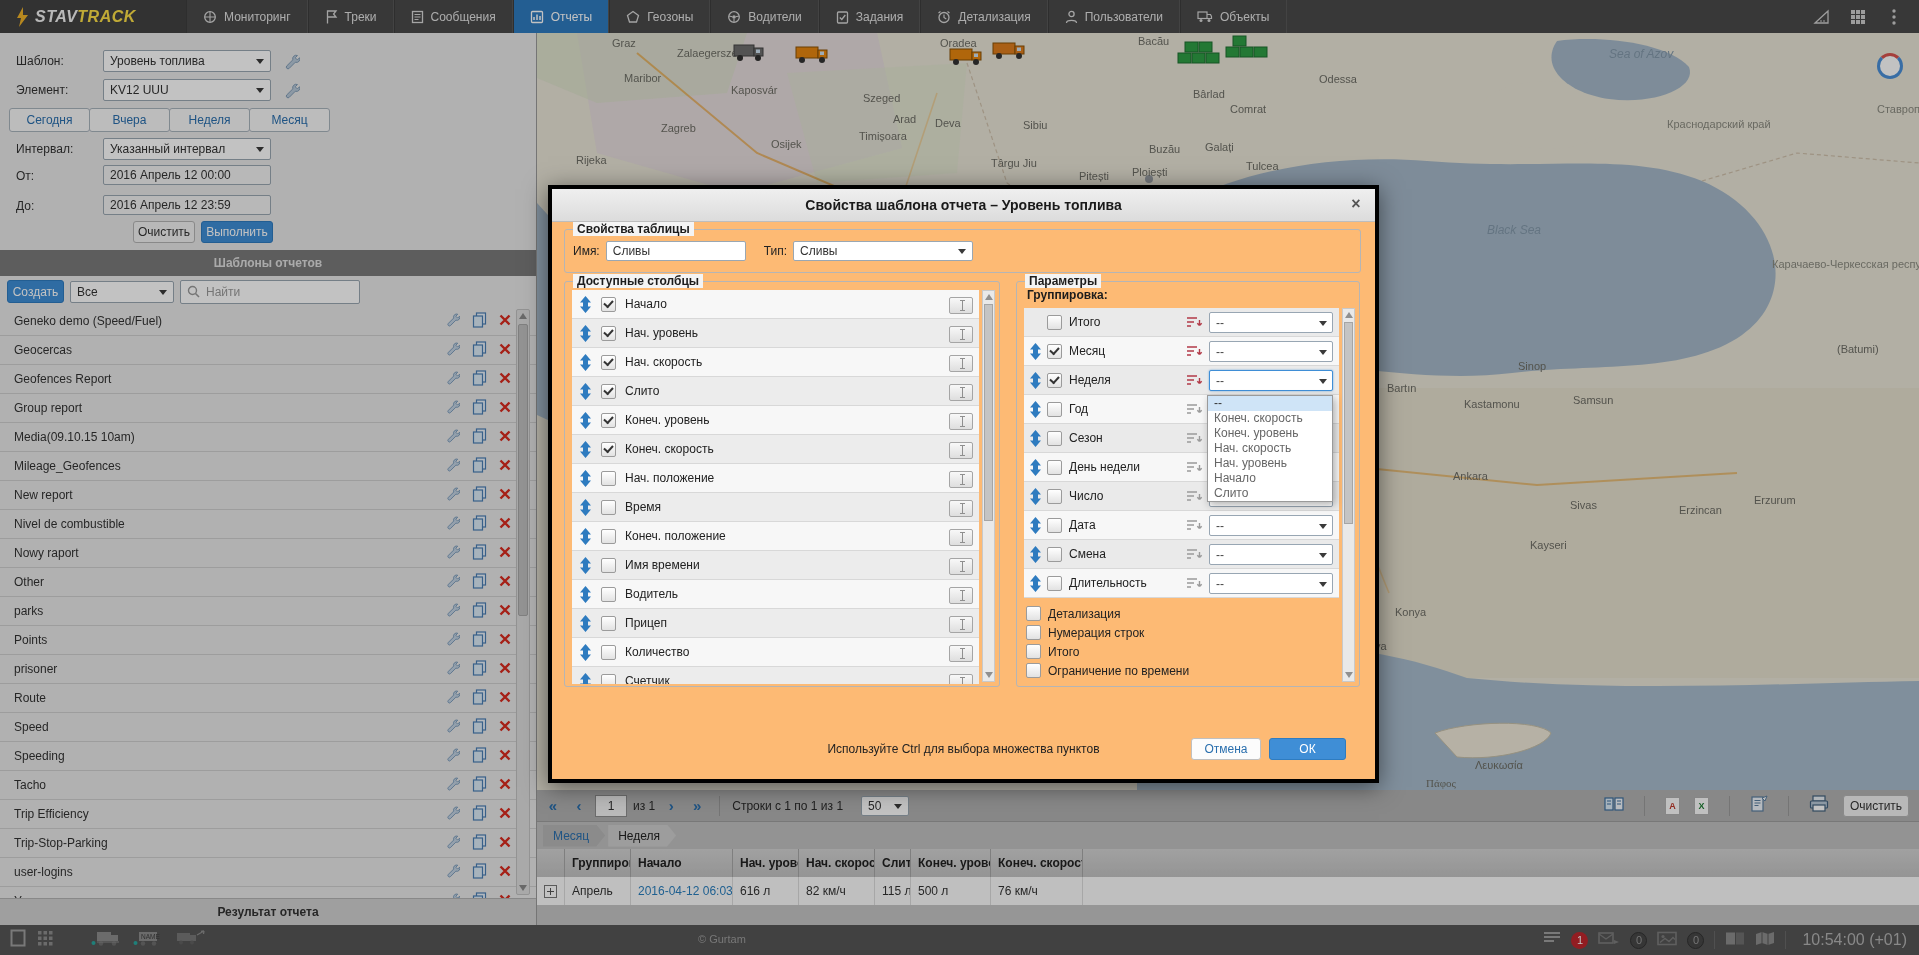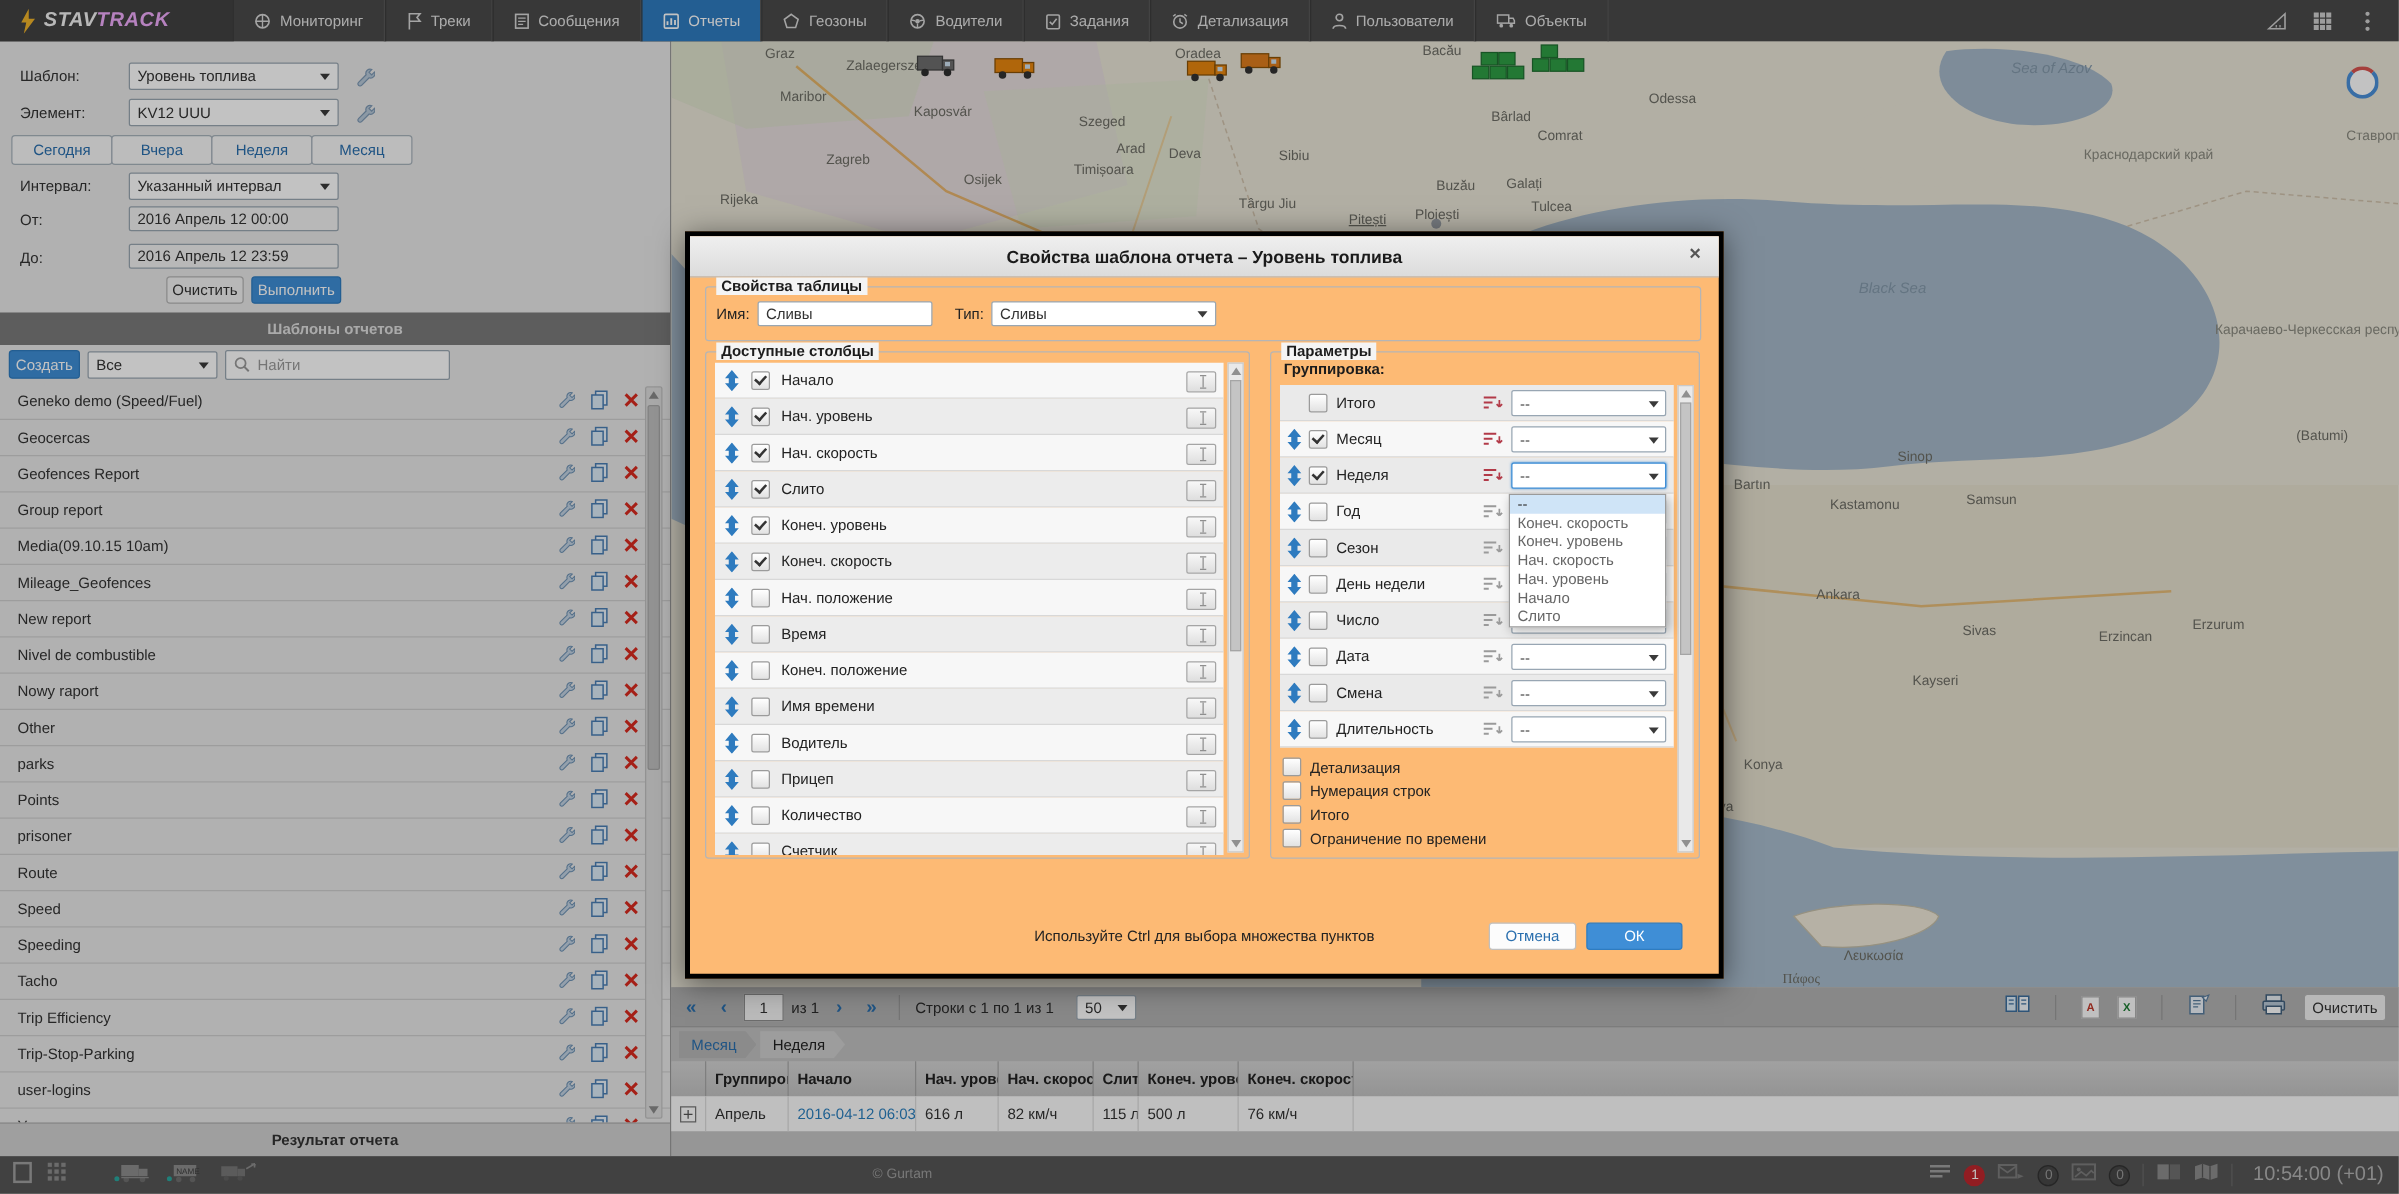--- a/index.html
+++ b/index.html
@@ -2,21 +2,21 @@
 <html><head>
 <meta charset="utf-8">
 <style>
   html,body{margin:0;padding:0}
   body{width:1919px;height:955px;position:relative;overflow:hidden;background:#888;
        font-family:"Liberation Sans",sans-serif;-webkit-font-smoothing:antialiased}
   
   .topbar{position:absolute;left:0;top:0;width:1919px;height:33px;background:#4a4a4a;display:flex;z-index:2}
   .logo{width:170px;display:flex;align-items:center;gap:6px;padding-left:16px;background:#424242}
   .lg1{color:#f2f2f2;font-weight:bold;font-style:italic;font-size:16px;letter-spacing:.5px}
-  .lg2{color:#f0abfc;font-weight:bold;font-style:italic;font-size:16px;letter-spacing:.5px}
+  .lg2{color:#fde047;font-weight:bold;font-style:italic;font-size:16px;letter-spacing:.5px}
   .nav{display:flex}
   .nav-item{display:flex;align-items:center;gap:7px;padding:0 16px;font-size:12px;color:#e2e2e2;
             border-left:1px solid #3d3d3d;border-right:1px solid #585858;cursor:pointer;white-space:nowrap}
   .nav-item.active{background:#2f7cc0;color:#fff}
   .nicon{display:flex;align-items:center}
   .topbar-right{margin-left:auto;display:flex;align-items:center;gap:10px;padding-right:12px}
   .tbi{display:flex;align-items:center;justify-content:center;width:26px;height:24px}
   
   .sidebar{position:absolute;left:0;top:33px;width:537px;height:892px;background:#e9e9e9;border-right:1px solid #9a9a9a;z-index:1;box-sizing:border-box}
   .slabel{position:absolute;left:16px;font-size:12px;color:#333}
@@ -715,25 +715,25 @@
       <span class="mlabel" style="left: 124px; top: 89px;">Zagreb</span>
       <span class="mlabel" style="left: 39px; top: 121px;">Rijeka</span>
       <span class="mlabel" style="left: 234px; top: 105px;">Osijek</span>
       <span class="mlabel" style="left: 403px; top: 4px;">Oradea</span>
       <span class="mlabel" style="left: 326px; top: 59px;">Szeged</span>
       <span class="mlabel" style="left: 356px; top: 80px;">Arad</span>
       <span class="mlabel" style="left: 322px; top: 97px;">Timișoara</span>
       <span class="mlabel" style="left: 398px; top: 84px;">Deva</span>
       <span class="mlabel" style="left: 486px; top: 86px;">Sibiu</span>
       <span class="mlabel" style="left: 454px; top: 124px;">Târgu Jiu</span>
-      <span class="mlabel" style="left: 542px; top: 137px; text-decoration: underline;">Pitești</span>
+      <span class="mlabel" style="left: 542px; top: 137px;">Pitești</span>
       <span class="mlabel" style="left: 595px; top: 133px;">Ploiești</span>
       <span class="mlabel" style="left: 612px; top: 110px;">Buzău</span>
       <span class="mlabel" style="left: 668px; top: 108px;">Galați</span>
-      <span class="mlabel" style="left: 688px; top: 127px;">Tulcea</span>
+      <span class="mlabel" style="left: 709px; top: 127px;">Tulcea</span>
       <span class="mlabel" style="left: 601px; top: 2px;">Bacău</span>
       <span class="mlabel" style="left: 656px; top: 55px;">Bârlad</span>
       <span class="mlabel" style="left: 693px; top: 70px; text-align: right;">Comrat</span>
       <span class="mlabel" style="left: 782px; top: 40px;">Odessa</span>
       <span class="mlabel sea" style="left: 1072px; top: 14px;">Sea of Azov</span>
       <span class="mlabel region" style="left: 1130px; top: 85px;">Краснодарский край</span>
       <span class="mlabel region" style="left: 1340px; top: 70px;">Ставрополь</span>
       <span class="mlabel sea" style="left: 950px; top: 190px;">Black Sea</span>
       <span class="mlabel region" style="left: 1235px; top: 225px;">Карачаево-Черкесская республика</span>
       <span class="mlabel" style="left: 1300px; top: 310px;">(Batumi)</span>

